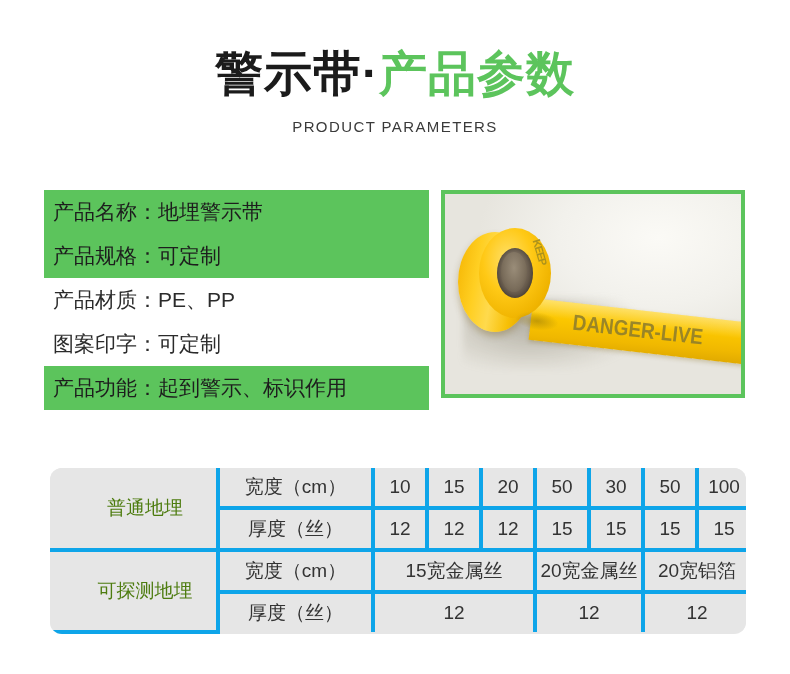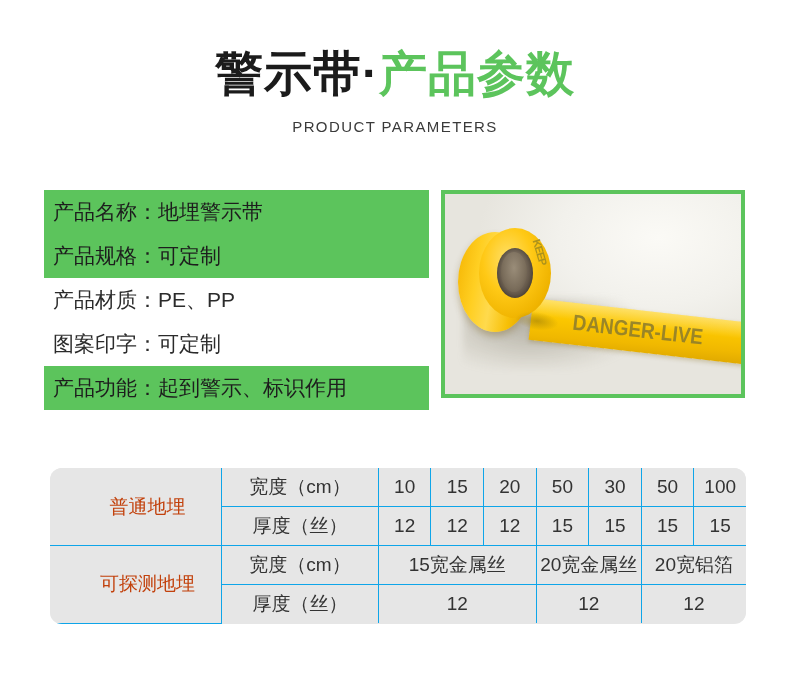--- a/index.html
+++ b/index.html
@@ -204,33 +204,33 @@
     border-radius: 12px;
     background: #e6e6e6;
     overflow: hidden;
   }
   table {
     border-collapse: collapse;
     width: 100%;
     table-layout: fixed;
   }
   table td {
-    border: 1px solid #0ea5e9;
+    border: 4px solid #0ea5e9;
     font-size: 19px;
     color: #333333;
     text-align: center;
     height: 38px;
     padding: 0;
     background: #e6e6e6;
     font-weight: 400;
   }
   td.group-label {
     width: 142px;
     font-size: 19px;
-    color: #c2410c;
+    color: #4d7c0f;
     padding-left: 24px;
   }
   td.metric-label {
     width: 151px;
     font-size: 19px;
   }
   td.val { width: 50px; }
   td.wide-val { font-size: 19px; }
   
   table tr:first-child td { border-top: none; }

